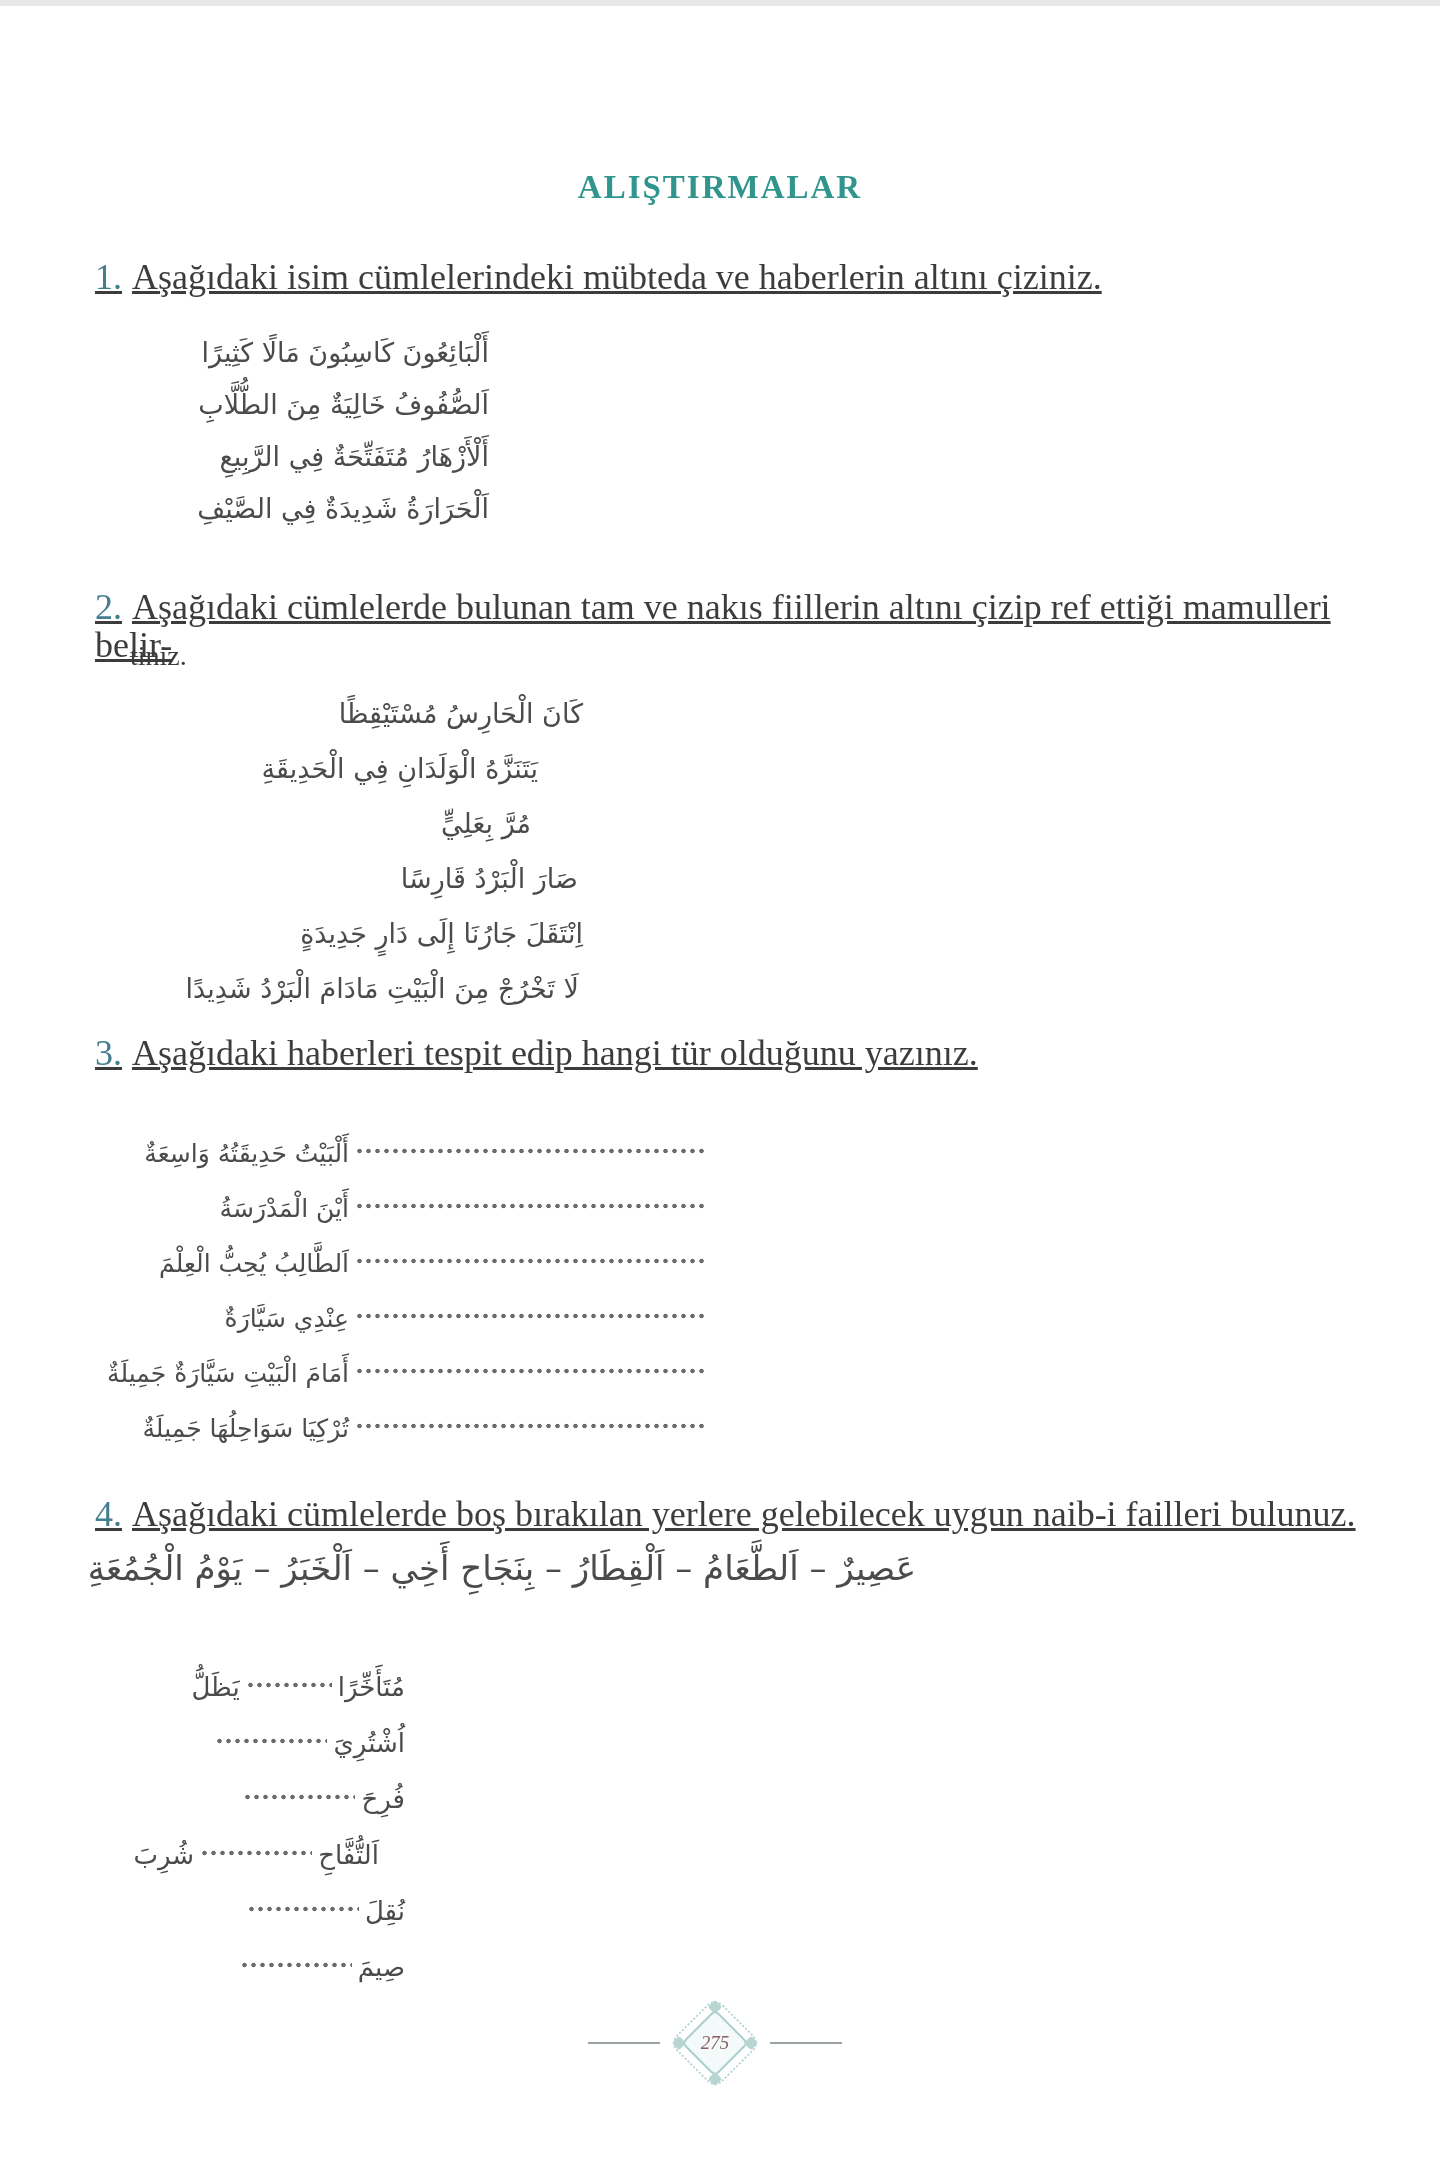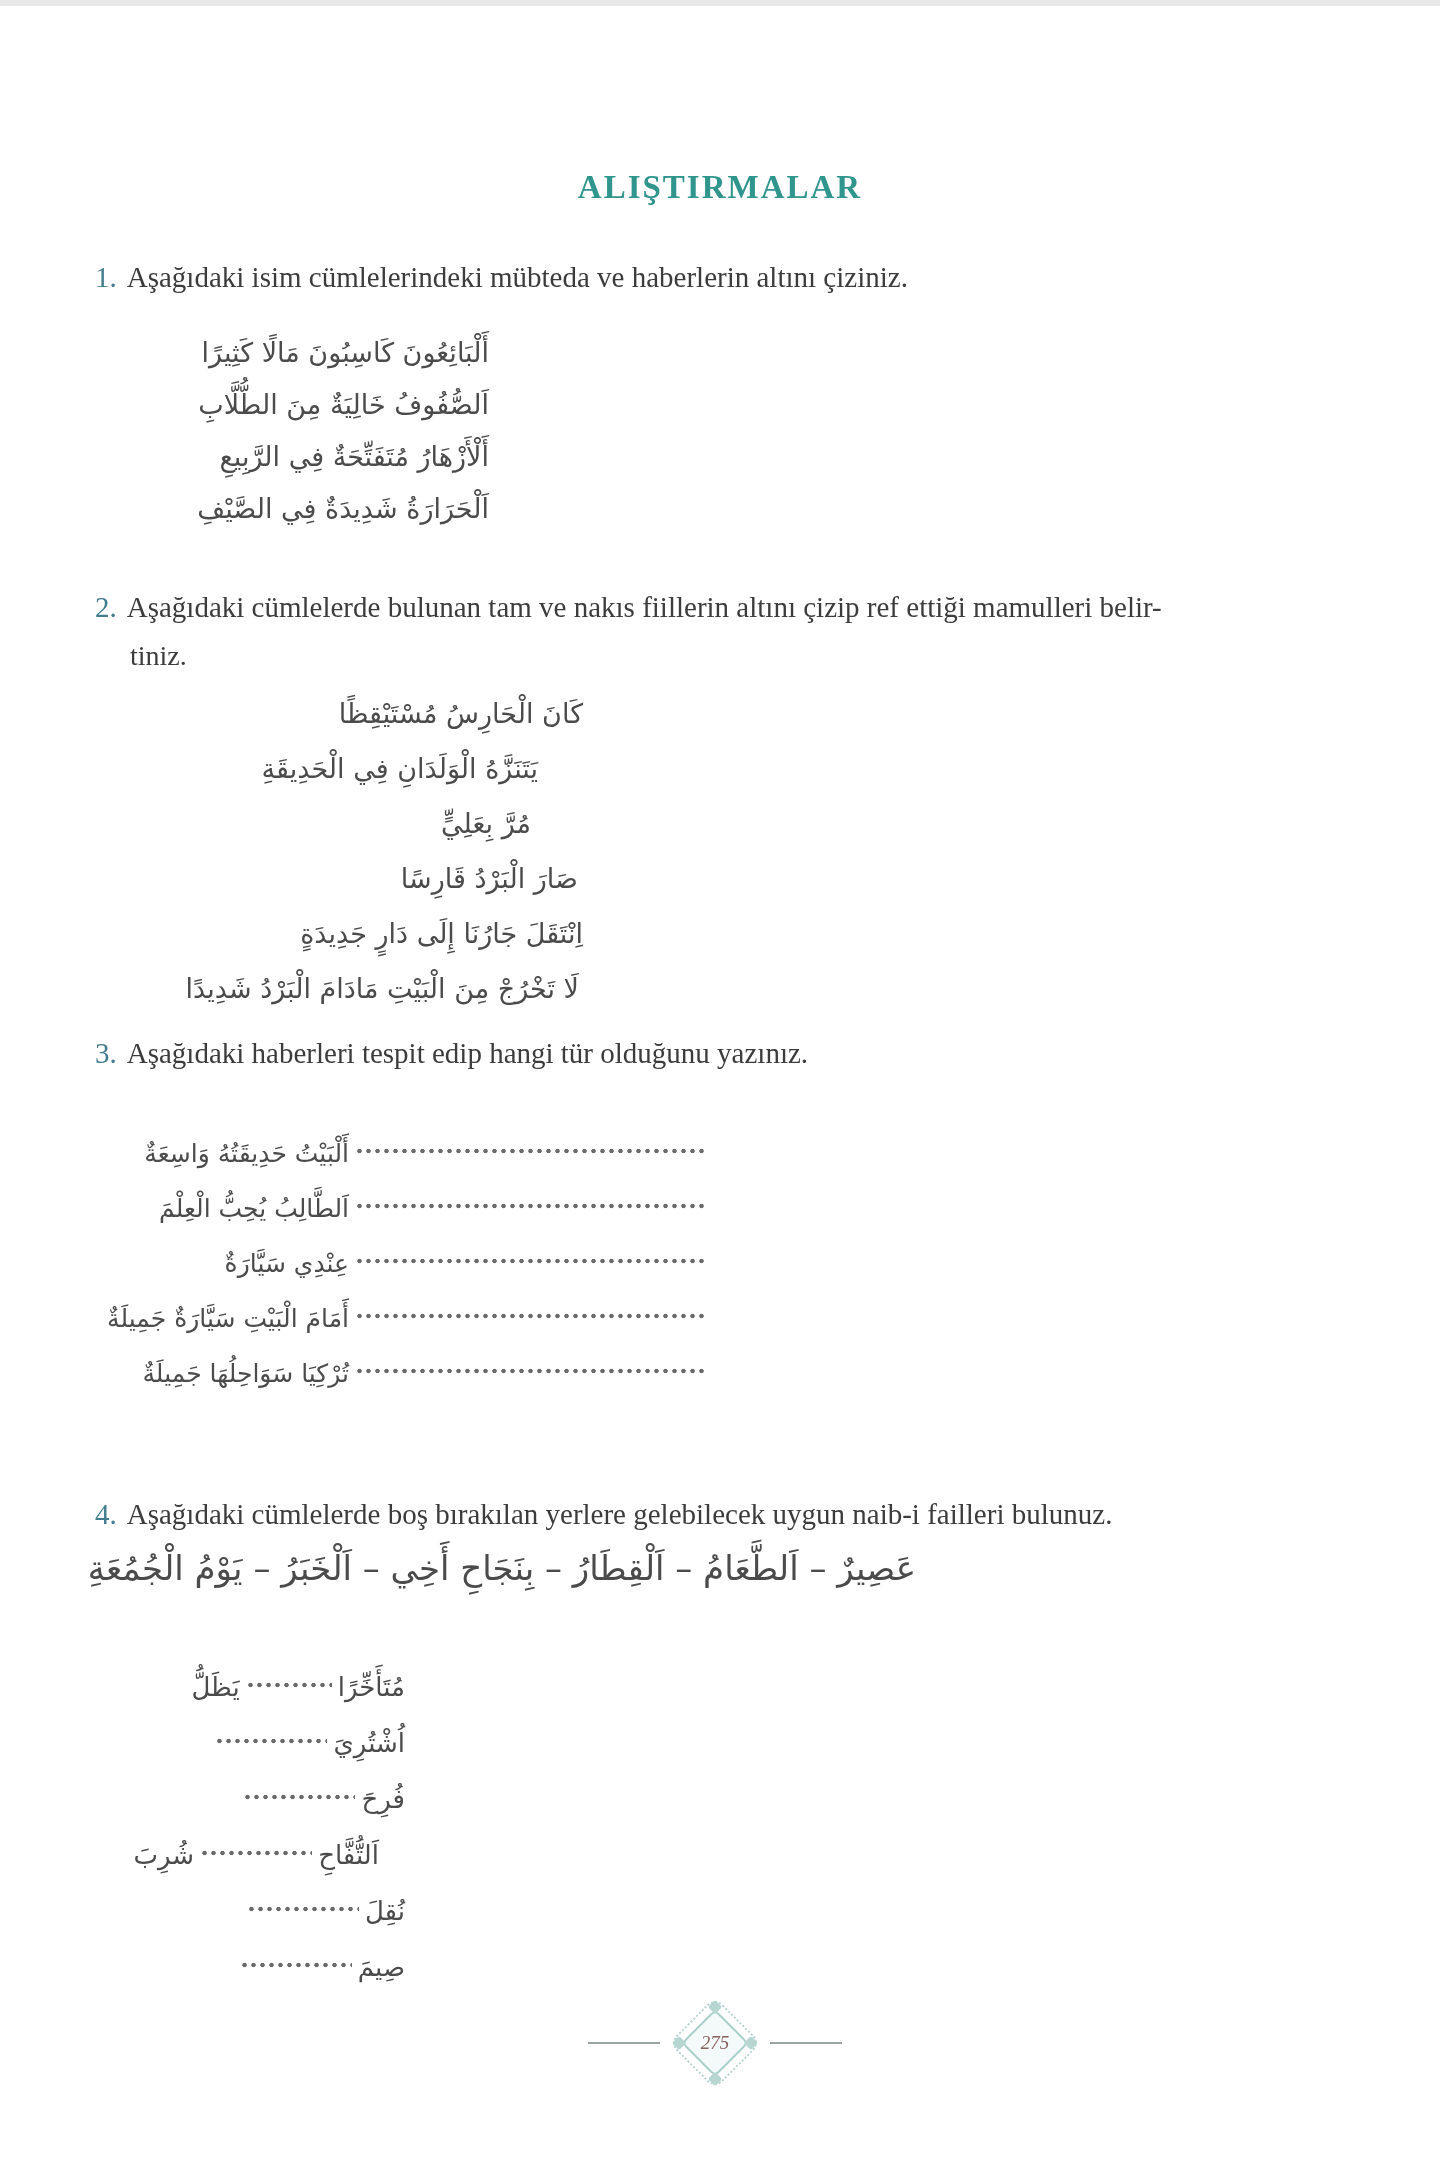--- a/index.html
+++ b/index.html
@@ -19,21 +19,21 @@
     position:absolute; top:163px; left:0; right:0;
     margin:0; text-align:center;
     font-size:33px; font-weight:bold; letter-spacing:2px;
     color:#2f958d;
     font-family:"Liberation Serif", serif;
   }
 
   
   .instr {
     position:absolute; left:95px; width:1270px;
-    font-size:29px; line-height:38px; color:#3c3c3c;
+    font-size:36px; line-height:38px; color:#3c3c3c;text-decoration:underline;
   }
   .instr .num { color:#447e8e; margin-right:10px; }
   .instr-cont {
     position:absolute; left:130px;
     font-size:28px; color:#3c3c3c;
   }
 
   
   .ar-block { position:absolute; text-align:right; direction:rtl;
     font-family:"DejaVu Sans", sans-serif; color:#4b4b4b; }
@@ -137,20 +137,24 @@
 
   <div class="instr" style="top:1028px">
     <span class="num">3.</span><span>Aşağıdaki haberleri tespit edip hangi tür olduğunu yazınız.</span>
   </div>
   <div class="ex3">
     <div class="row3">
       <span class="ar">أَلْبَيْتُ حَدِيقَتُهُ وَاسِعَةٌ</span>
       <span class="dots"></span>
     </div>
     <div class="row3">
+      <span class="ar">أَيْنَ الْمَدْرَسَةُ</span>
+      <span class="dots"></span>
+    </div>
+    <div class="row3">
       <span class="ar">اَلطَّالِبُ يُحِبُّ الْعِلْمَ</span>
       <span class="dots"></span>
     </div>
     <div class="row3">
       <span class="ar">عِنْدِي سَيَّارَةٌ</span>
       <span class="dots"></span>
     </div>
     <div class="row3">
       <span class="ar">أَمَامَ الْبَيْتِ سَيَّارَةٌ جَمِيلَةٌ</span>
       <span class="dots"></span>

